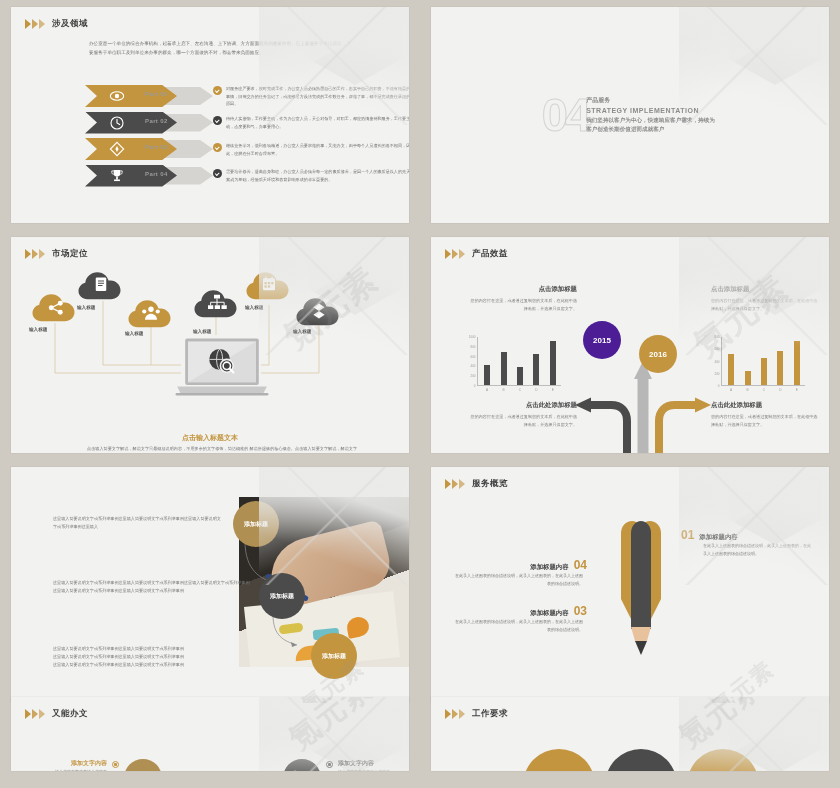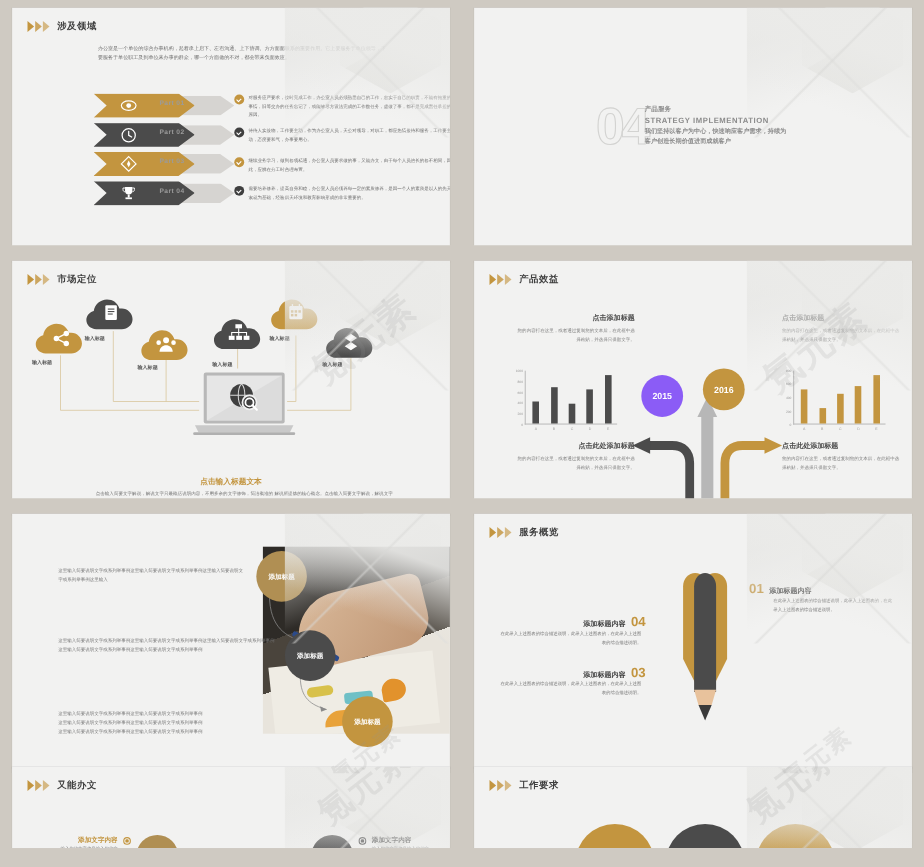--- a/index.html
+++ b/index.html
@@ -397,21 +397,21 @@
 
       <svg style="position:absolute;left:130px;top:58px;width:170px;height:170px">
         <path d="M82 168V78" stroke="#b7b7b7" stroke-width="11" fill="none"></path>
         <path d="M82 66l9 18H73z" fill="#b7b7b7"></path>
         <path d="M66 168V126c0-10-6-16-16-16H26" stroke="#4b4b4b" stroke-width="8" fill="none"></path>
         <path d="M14 110l16-7.5v15z" fill="#4b4b4b"></path>
         <path d="M98 168V126c0-10 6-16 16-16h24" stroke="#c3953f" stroke-width="8" fill="none"></path>
         <path d="M150 110l-16-7.5v15z" fill="#c3953f"></path>
       </svg>
 
-      <div class="yearcirc" style="left:152px;top:104px;background:#8b5cf6">2015</div>
+      <div class="yearcirc" style="left:152px;top:84px;background:#4c1d95">2015</div>
       <div class="yearcirc" style="left:208px;top:98px;background:#c3953f">2016</div>
 
       <div class="s4-blk" style="left:38px;top:48px">
         <div class="s4-t" style="text-align:right">点击添加标题</div>
         <div class="s4-d">您的内容打在这里，或者通过复制您的文本后，在此框中选择粘贴，并选择只保留文字。</div>
       </div>
 
       <div class="chart" style="left:34px;top:96px">
         <div class="axis"></div>
         <div class="yt-wrap">

